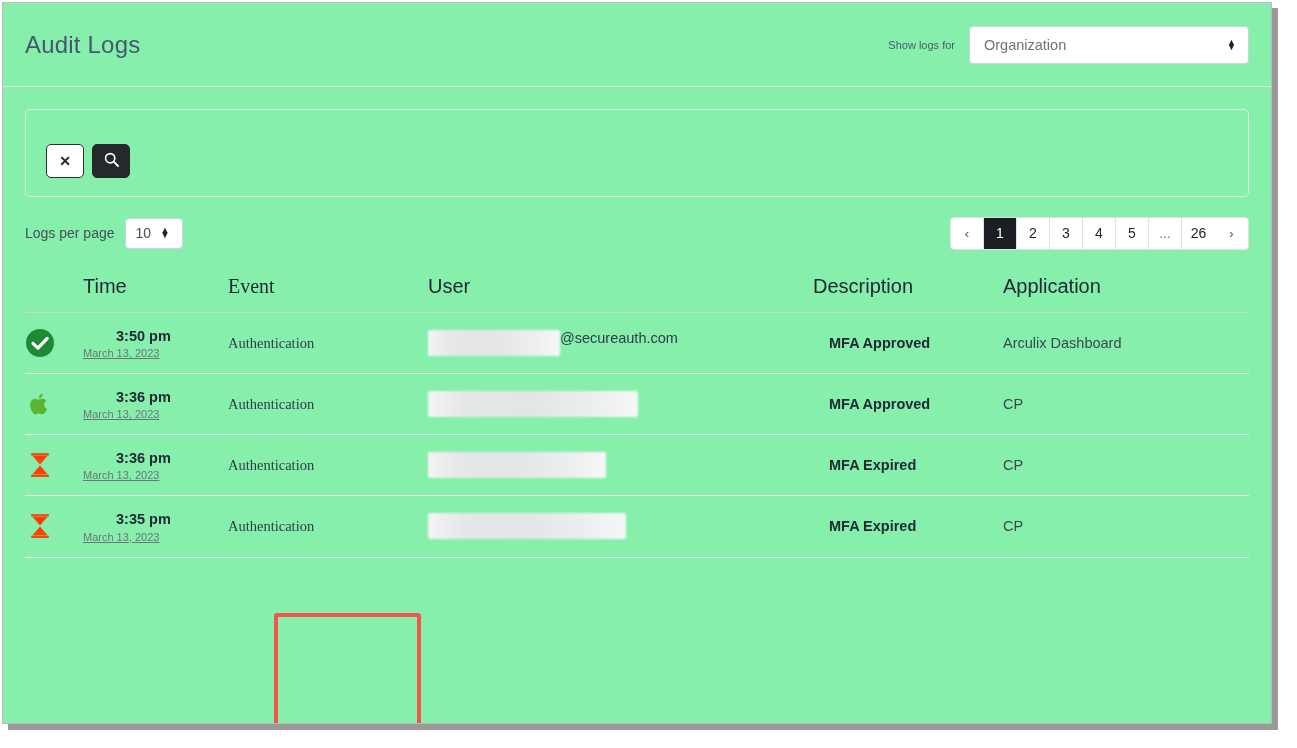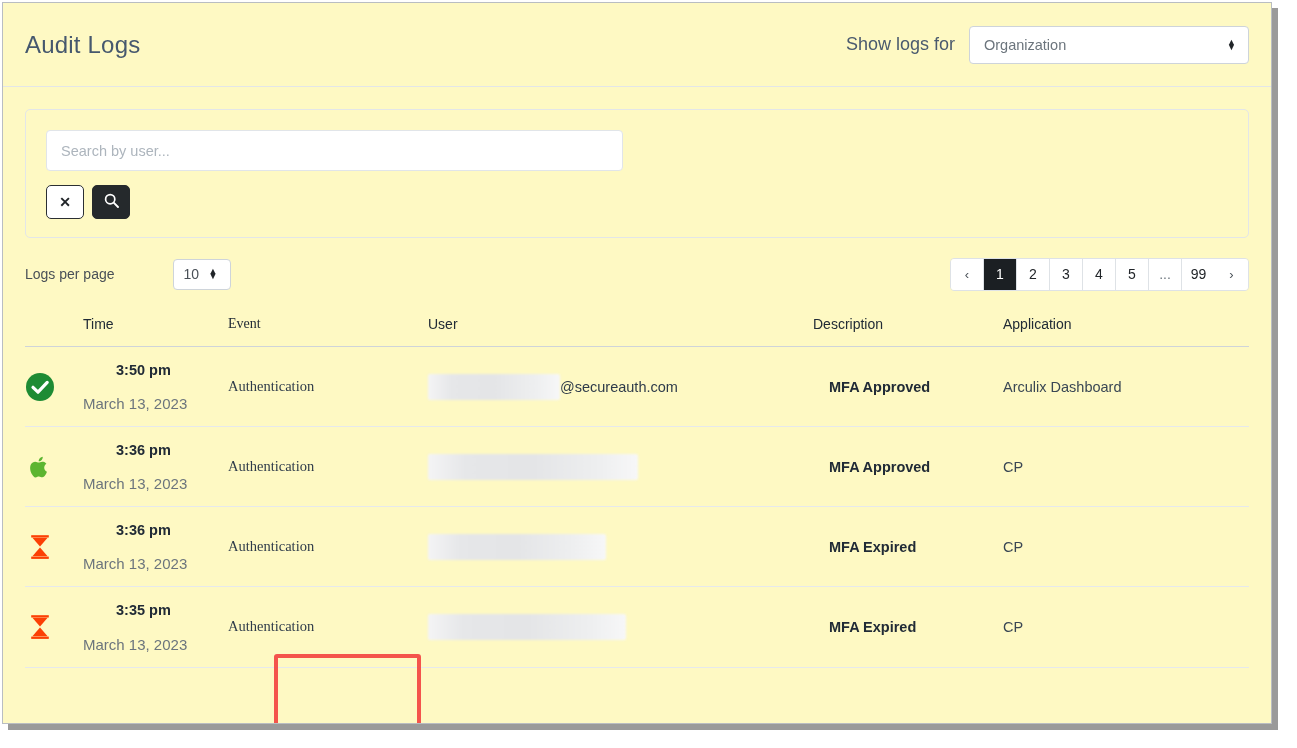--- a/index.html
+++ b/index.html
@@ -17,21 +17,21 @@
     height: 748px;
     background: #ffffff;
   }
 
   
   .window {
     position: absolute;
     left: 2px; top: 2px;
     width: 1270px;
     height: 722px;
-    background: #fef9c3;
+    background: #86efac;
     border: 1px solid #b9bdc2;
     box-shadow: 6px 6px 0 0 #9a9a9a;
     overflow: hidden;
   }
 
   
   .page-header {
     position: relative;
     height: 84px;
     border-bottom: 1px solid #e3e6e8;
@@ -45,21 +45,21 @@
     font-weight: 400;
     letter-spacing: .2px;
   }
   .header-right {
     margin-left: auto;
     display: flex;
     align-items: center;
     gap: 14px;
   }
   .header-label {
-    font-size: 18px;
+    font-size: 11px;
     color: #4a5a6e;
   }
   .org-select {
     position: relative;
     width: 280px;
     height: 38px;
     border: 1px solid #ced4da;
     border-radius: 4px;
     background: #fff;
     display: flex;
@@ -121,21 +121,20 @@
   }
   .btn-clear { background: #fff; border: 1px solid #2b2f33; color: #212529; font-size: 14px; font-weight: 700; }
   .btn-search { background: #25292c; border: 1px solid #25292c; color: #fff; }
 
   
   .table-toolbar {
     margin: 18px 22px 0 22px;
     display: flex;
     align-items: center;
     height: 36px;
-    gap: 48px;
   }
   .lpp-label { font-size: 14px; color: #495057; margin-right: 10px; }
   .lpp-select {
     position: relative;
     width: 58px; height: 31px;
     border: 1px solid #ced4da;
     border-radius: 4px;
     display: flex; align-items: center;
     padding-left: 10px;
     font-size: 14px; color: #495057;
@@ -163,21 +162,21 @@
   .page-item:last-child { border-right: none; }
   .page-item.active { background: #1b1f23; color: #fff; font-weight: 400; }
   .page-item.arrow { color: #495057; font-size: 13px; }
   .page-item.ellipsis { color: #6c757d; cursor: default; }
 
   
   .table-wrap { margin: 14px 22px 0 22px; position: relative; }
   table { width: 100%; border-collapse: collapse; }
   thead th {
     text-align: left;
-    font-size: 14px;
+    font-size: 20px;
     font-weight: 400;
     color: #212b36;
     padding: 10px 0 14px 0;
     border-bottom: 1px solid #cfd4d9;
   }
   tbody td {
     padding: 14px 0;
     border-bottom: 1px solid #e6e9ec;
     font-size: 14.5px;
     color: #2e3b4a;
@@ -186,25 +185,25 @@
   tbody tr:last-child td { border-bottom: 1px solid #e6e9ec; }
 
   .col-icon  { width: 58px; }
   .col-time  { width: 145px; }
   .col-event { width: 200px; font-family: Liberation Serif, serif; }
   .col-user  { width: 385px; }
   .col-desc  { width: 190px; }
   .col-app   { width: auto; }
 
   .time-main { font-weight: 700; font-size: 14.5px; color: #212b36; line-height: 1.25; margin-left: 33px; }
-  .time-sub  { font-size: 15px; color: #6c757d; margin-top: 16px; }
+  .time-sub  { font-size: 11px; color: #6c757d; margin-top: 2px; text-decoration: underline; }
   .desc-text { font-weight: 700; color: #212b36; margin-left: 16px; }
   .app-text  { color: #3a4754; }
 
-  .user-cell { display: flex; align-items: center; }
+  .user-cell { display: flex; }
   .redact {
     display: inline-block;
     height: 26px;
     border-radius: 2px;
     background: linear-gradient(90deg,#f4f4f5 0%,#e6e7e9 18%,#e4e5e7 50%,#eeeff0 82%,#f7f7f8 100%);
     filter: blur(1.2px);
   }
   .user-domain { color: #2e3b4a; }
 
   
@@ -239,23 +238,20 @@
             <span>▲</span>
               <span>▼</span>
           </span>
         </div>
       </div>
     </div>
 
     <div class="filter-card">
       <div class="filter-grid">
 
-        <div class="field placeholder">
-          <span>Search by user...</span>
-        </div>
 
 
 
 
       </div>
 
       <div class="filter-actions">
         <div class="btn btn-clear">
           <span>✕</span>
         </div>
@@ -275,21 +271,21 @@
       <div class="lpp-select">
         <span>10</span>
         <span class="updown">
           <span>▲</span>
             <span>▼</span>
         </span>
       </div>
 
       <div class="pagination">
         <div class="page-item arrow">‹</div>
-        <div id="pages-host" style="display:contents"><div class="page-item active">1</div><div class="page-item">2</div><div class="page-item">3</div><div class="page-item">4</div><div class="page-item">5</div><div class="page-item ellipsis">...</div><div class="page-item">99</div></div>
+        <div id="pages-host" style="display:contents"><div class="page-item active">1</div><div class="page-item">2</div><div class="page-item">3</div><div class="page-item">4</div><div class="page-item">5</div><div class="page-item ellipsis">...</div><div class="page-item">26</div></div>
         <div class="page-item arrow">›</div>
       </div>
     </div>
 
     <div class="table-wrap">
       <table>
         <thead>
           <tr>
             <th class="col-icon"></th>
             <th class="col-time">Time</th>

